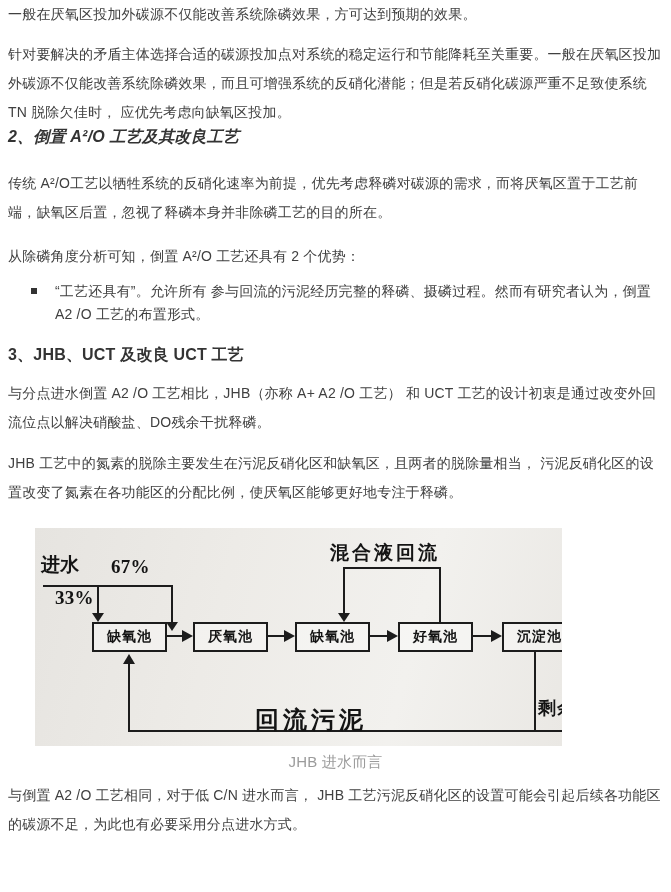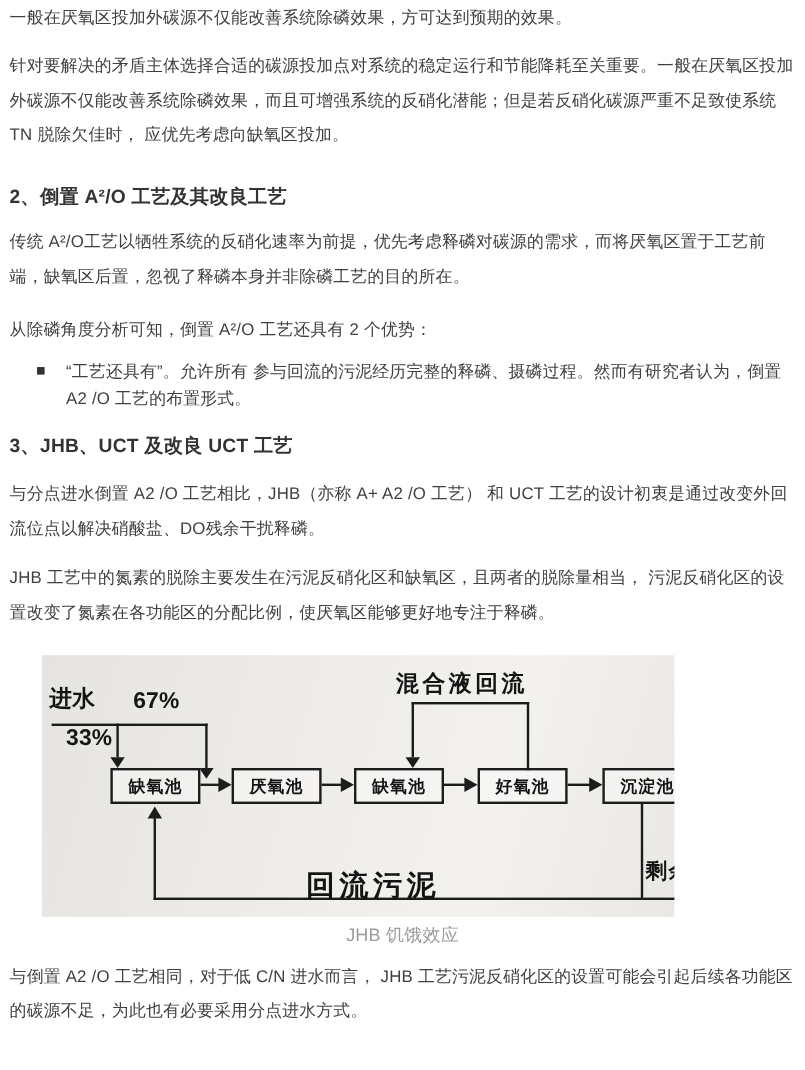--- a/index.html
+++ b/index.html
@@ -15,22 +15,22 @@
   p { margin: 0; }
   .p1 { margin-top: 0; }
   .p2 { margin-top: 11px; }
   h2 {
     font-size: 16px;
     line-height: 20px;
     color: #333333;
     font-weight: bold;
     margin: 0;
   }
-  .h-a2o { margin-top: 28px; }
-  .p3 { margin-top: 12px; }
+  .h-a2o { margin-top: 0; font-style: italic; }
+  .p3 { margin-top: 22px; }
   .p4 { margin-top: 15px; }
   ul.adv {
     margin: 9px 0 0 0;
     padding: 0;
     list-style: none;
     line-height: 23px;
   }
   ul.adv li { position: relative; padding-left: 47px; }
   ul.adv li + li { margin-top: 3px; }
   .bullet-sq {
@@ -44,21 +44,21 @@
   .h-jhb { margin-top: 19px; }
   .p5 { margin-top: 14px; }
   .p6 { margin-top: 12px; }
   figure { margin: 21px 0 0 0; padding: 0; width: 655px; }
   .scan {
     position: relative;
     margin-left: 27px;
     width: 527px;
     height: 218px;
     background: linear-gradient(105deg, #e6e4e0 0%, #edebe7 35%, #f2f1ee 70%, #eae8e4 100%);
-    font-family: Liberation Sans, sans-serif;
+    font-family: Liberation Serif, serif;
     color: #141414;
     overflow: hidden;
   }
   .scan .lbl {
     position: absolute;
     font-weight: bold;
     font-size: 19px;
     line-height: 21px;
     white-space: nowrap;
   }
@@ -162,18 +162,18 @@
       <div class="lbl" style="left:568px; top:86px; width:22px; white-space:normal; word-break:break-all; line-height:22px;">出水</div>
 
       <div class="vline" style="left:499px; top:124px; height:80px;"></div>
       <div class="hline" style="left:93px; top:202px; width:500px;"></div>
       <div class="vline" style="left:93px; top:135px; height:69px;"></div>
       <div class="ah up" style="left:88px; top:126px;"></div>
       <div class="lbl" style="left:220px; top:182px; font-size:24px; letter-spacing:4px;">回流污泥</div>
       <div class="lbl" style="left:503px; top:170px; font-size:18px; letter-spacing:1px;">剩余污泥</div>
 
     </div>
-    <figcaption>JHB 饥饿效应</figcaption>
+    <figcaption>JHB 进水而言</figcaption>
   </figure>
 
   <p class="p7">与倒置 A2 /O 工艺相同，对于低 C/N 进水而言， JHB 工艺污泥反硝化区的设置可能会引起后续各功能区的碳源不足，为此也有必要采用分点进水方式。</p>
 
 </main>
 
 </body></html>

